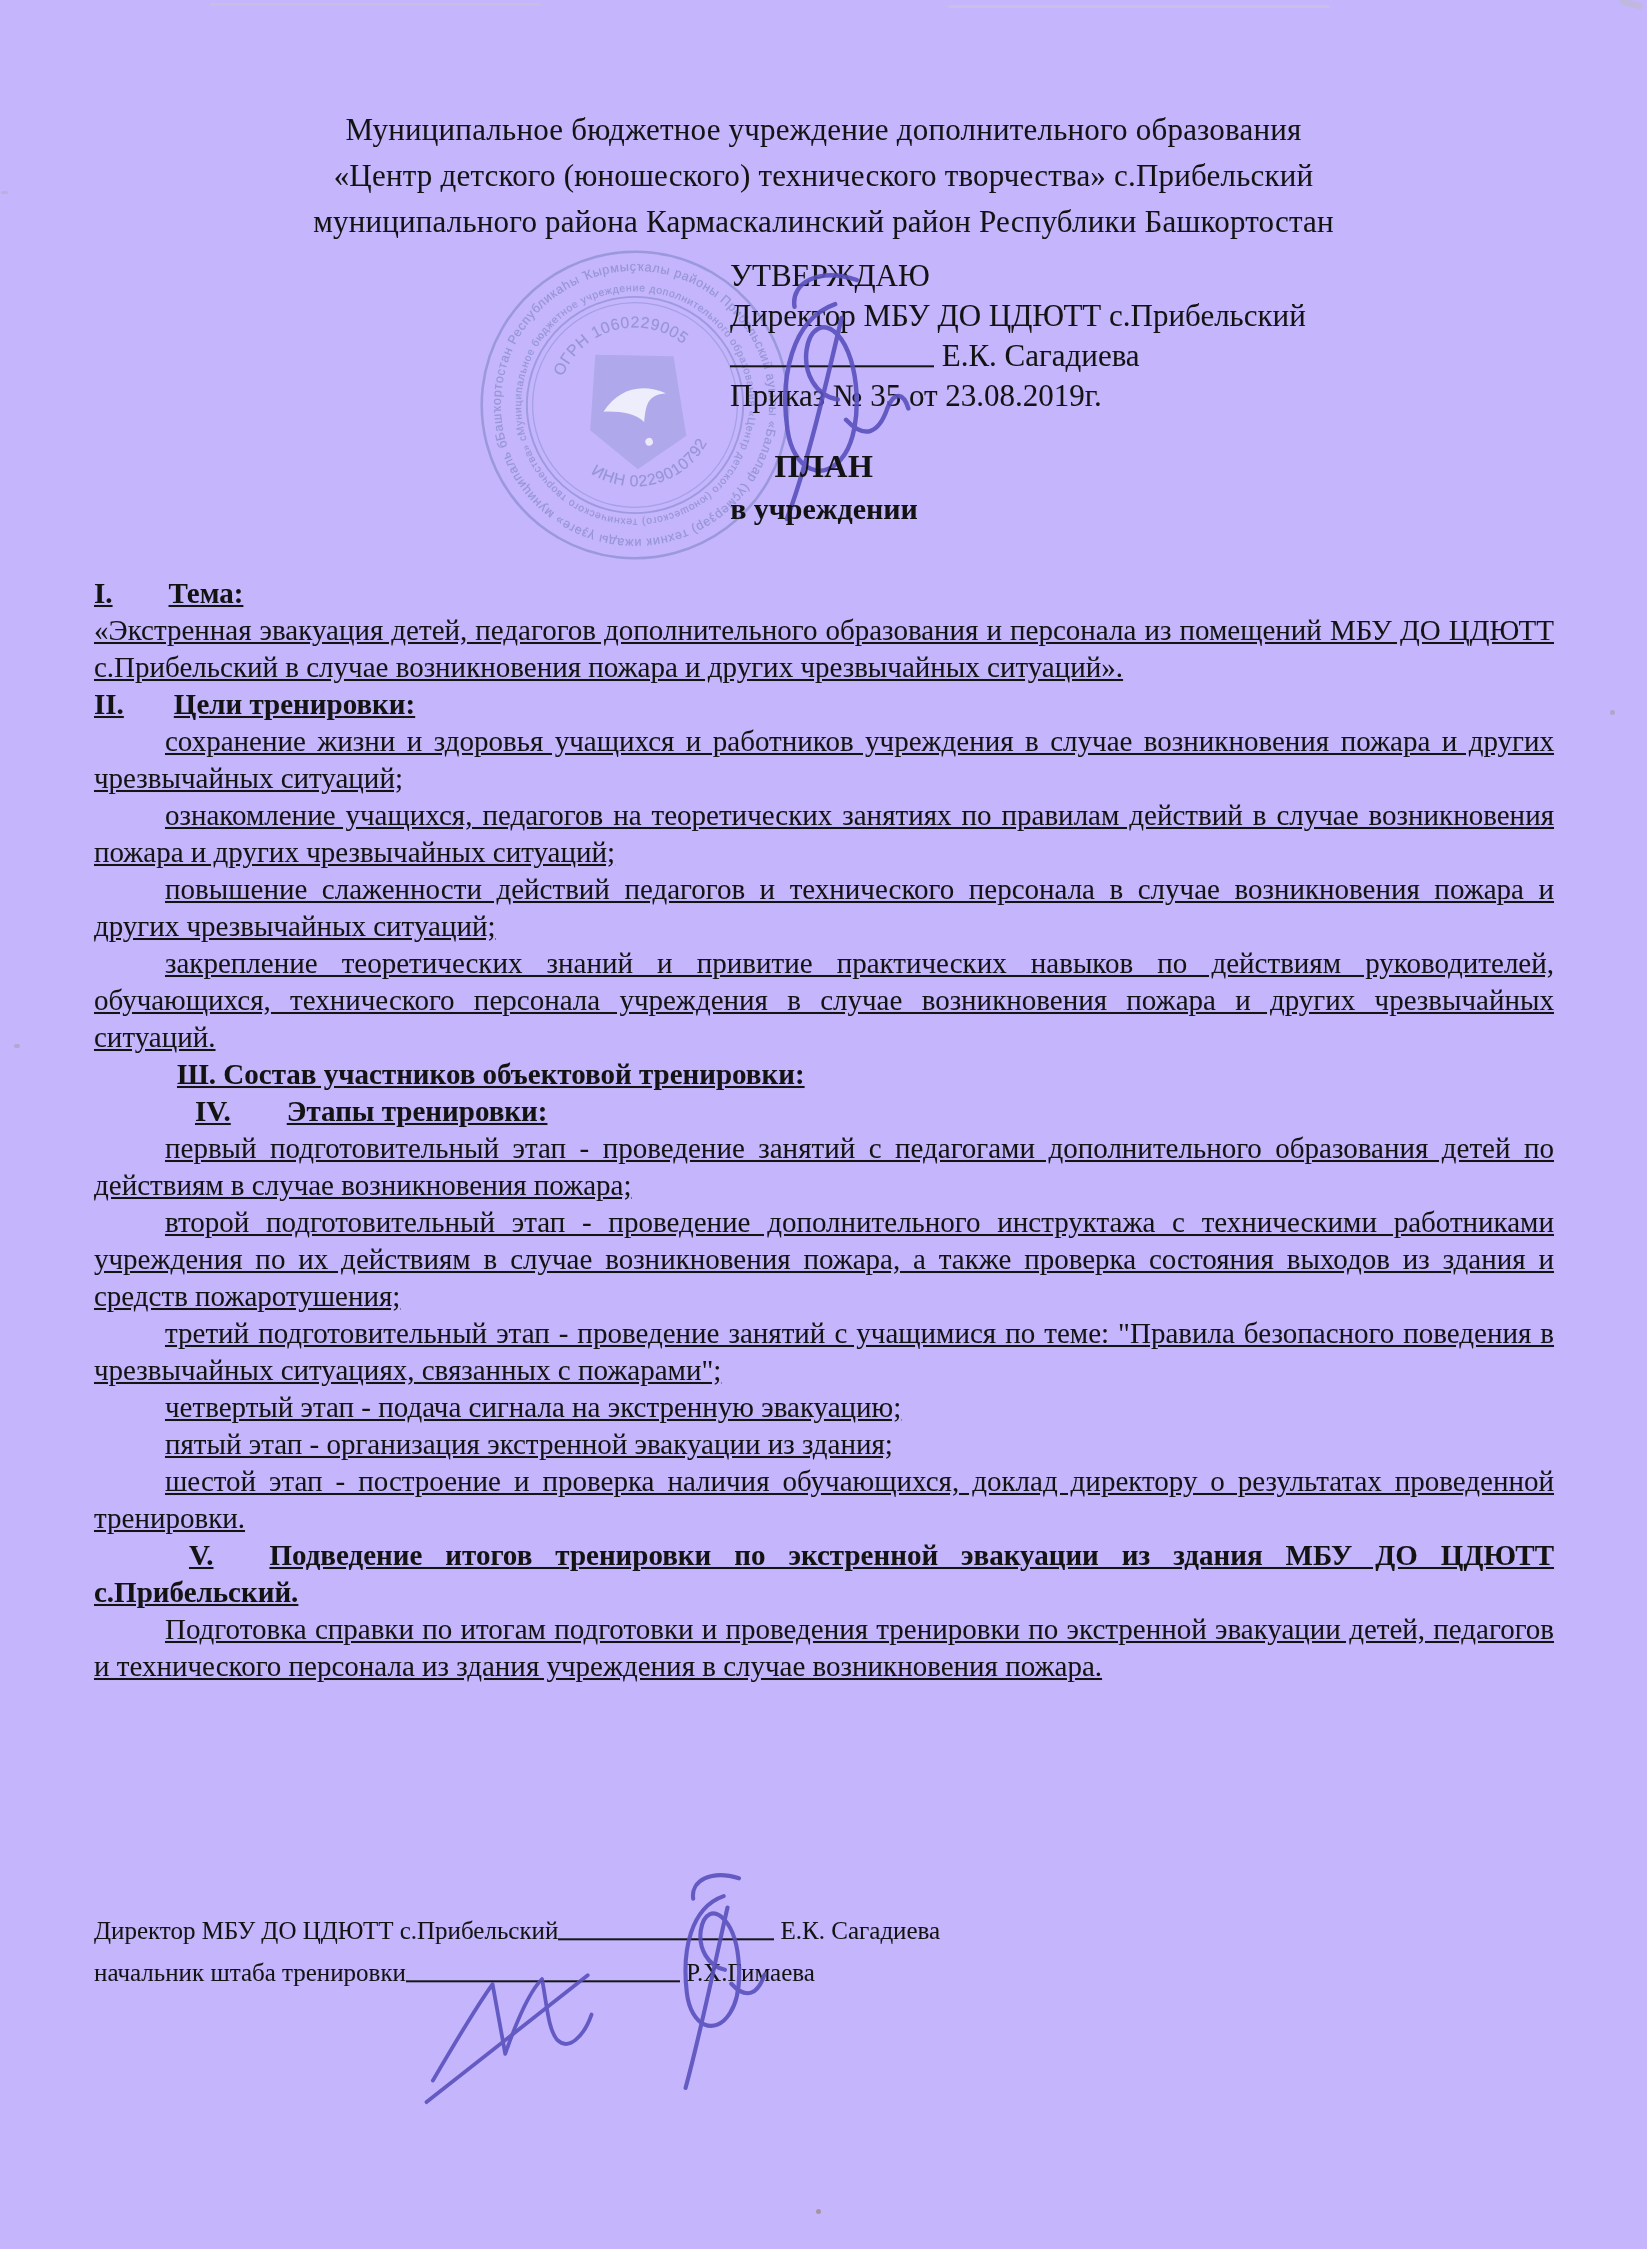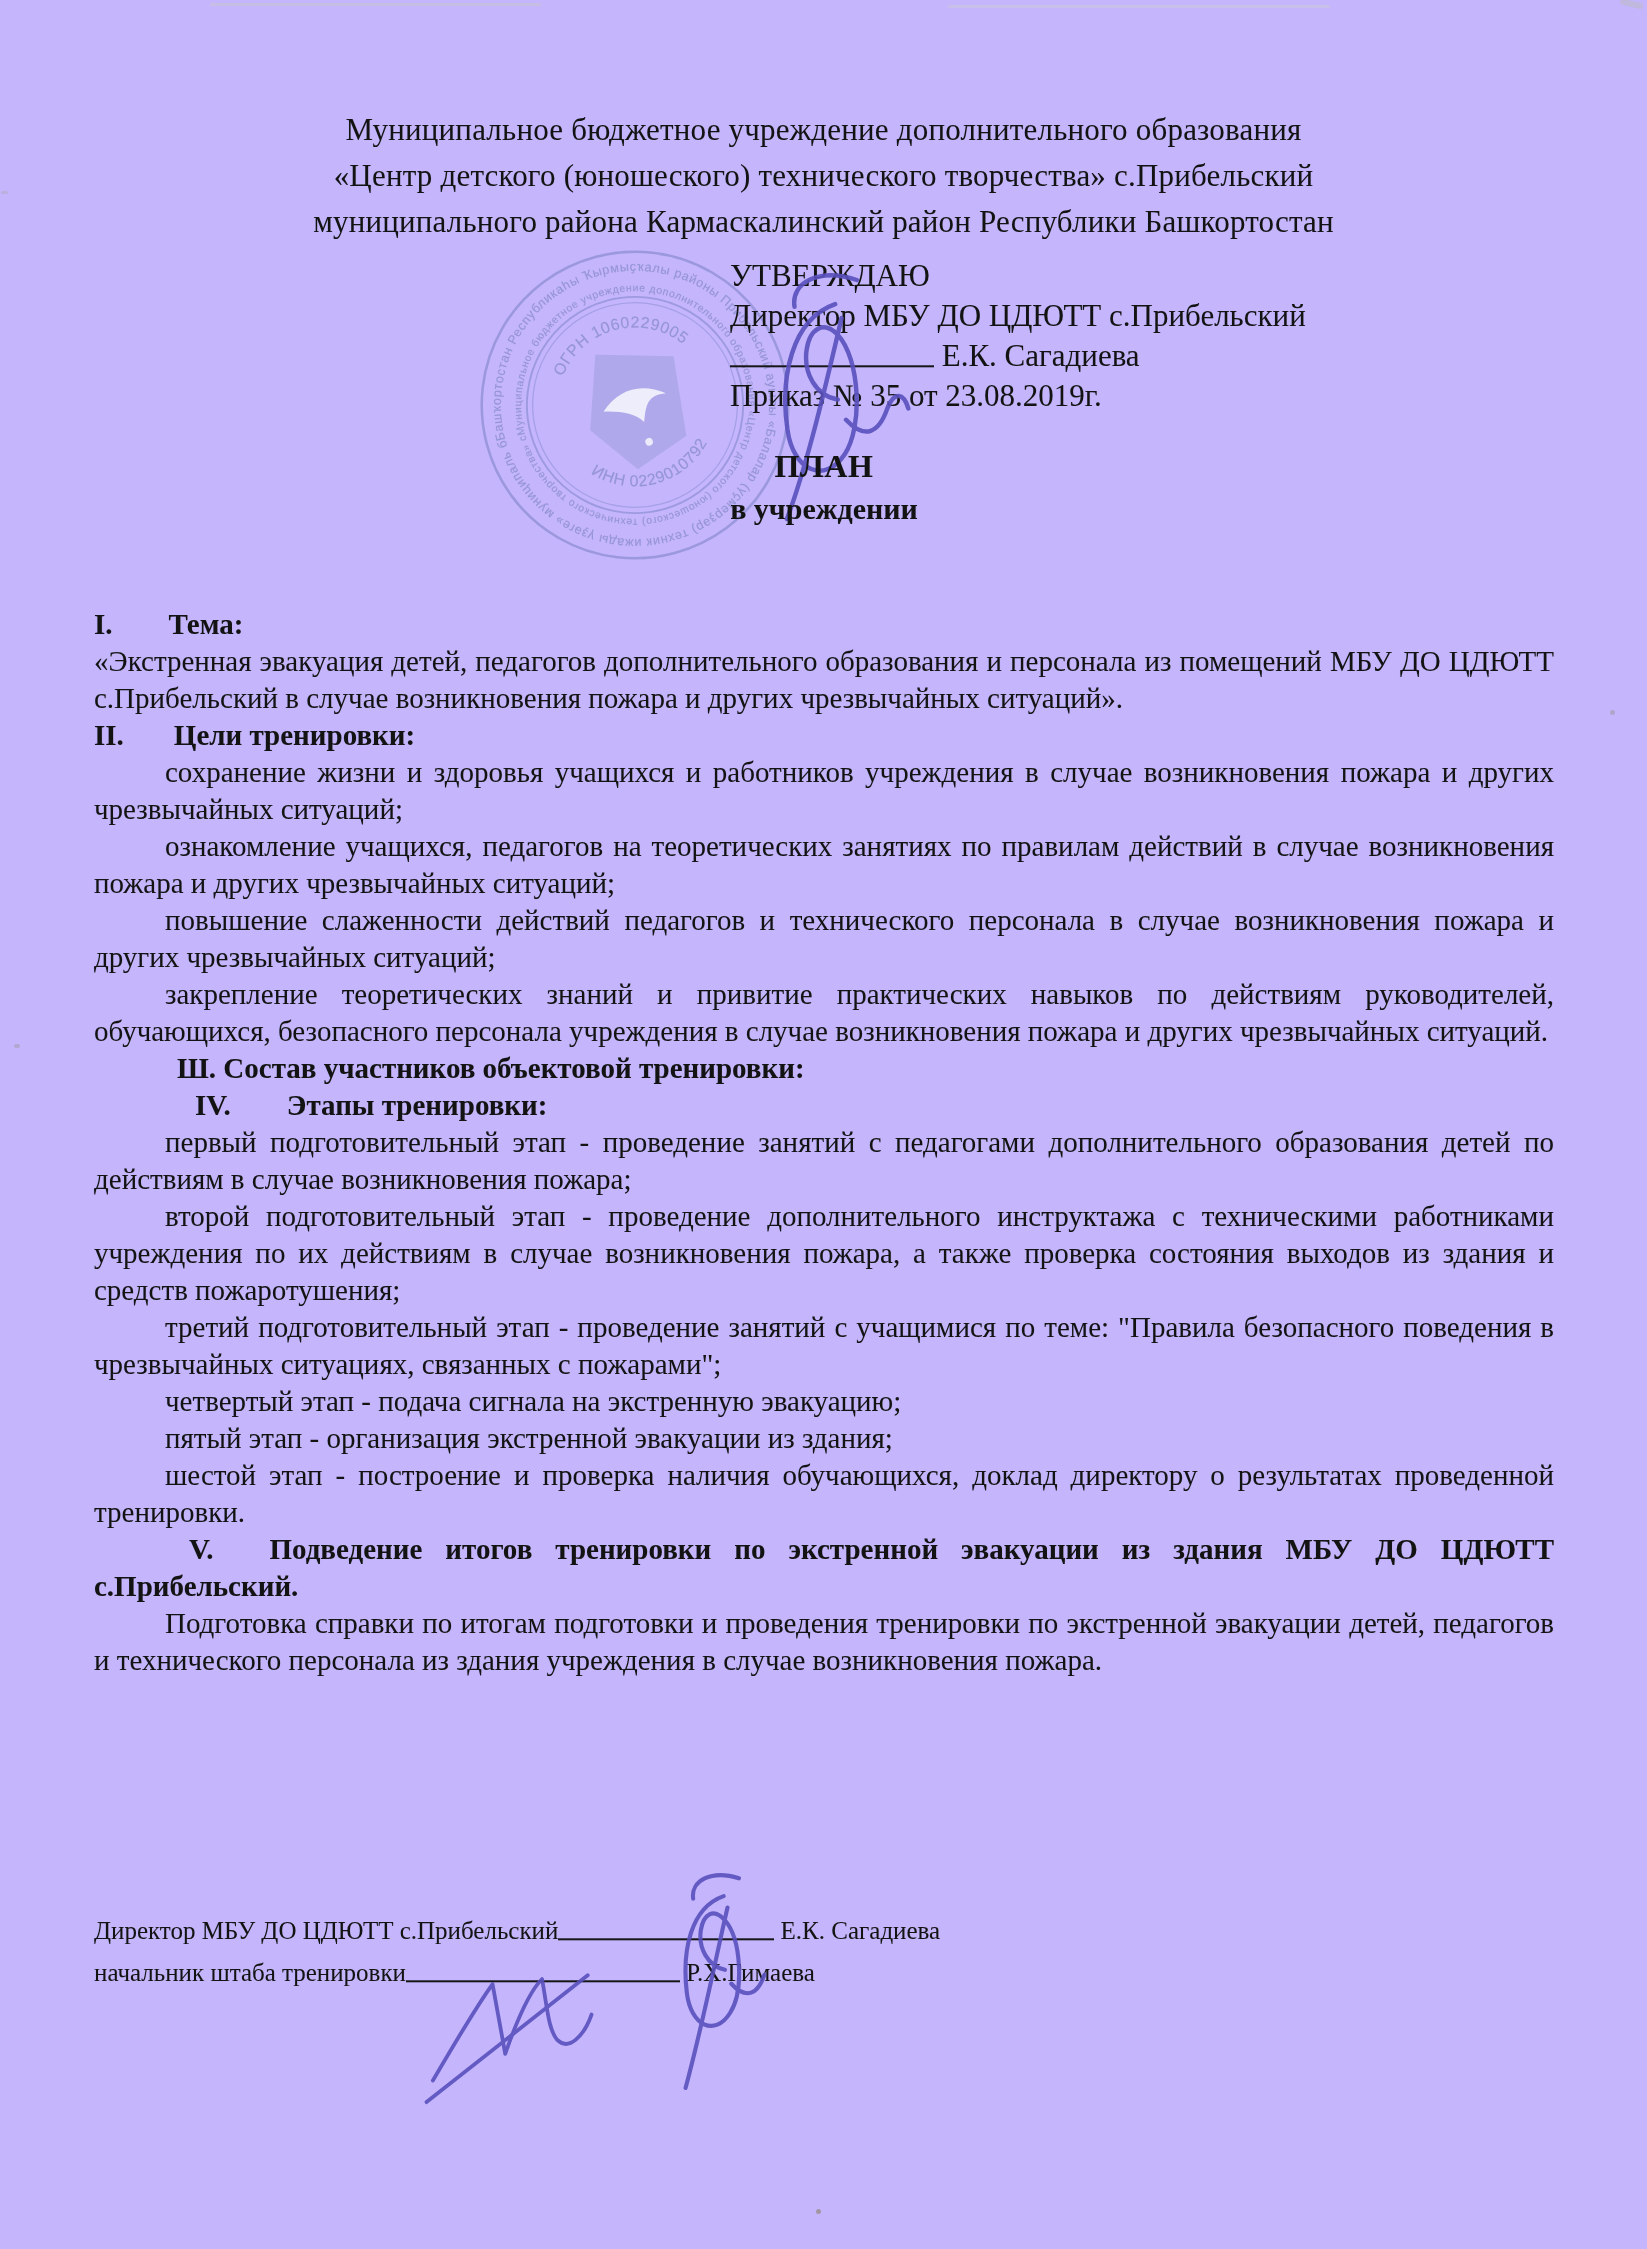--- a/index.html
+++ b/index.html
@@ -13,22 +13,22 @@
     font-size:31px;line-height:46px;letter-spacing:0.2px;}
   
   .approve{position:absolute;top:256px;left:730px;font-size:31px;line-height:40px;white-space:nowrap;}
   .sig-line{display:inline-block;border-bottom:2.5px solid #161616;transform:translateY(1.3px);}
   .w320{width:204px;} .w340{width:216px;} .w430{width:274px;}
   
   .title{position:absolute;top:445px;left:94px;width:1460px;text-align:center;font-weight:bold;}
   .t1{font-size:32px;line-height:42px;letter-spacing:0.6px;}
   .t2{font-size:30px;line-height:43px;white-space:pre-wrap;}
   
-  .body{position:absolute;top:606px;left:94px;width:1460px;font-size:29px;
-    line-height:37px;text-align:justify;hyphens:none;}
+  .body{position:absolute;top:575px;left:94px;width:1460px;font-size:29px;
+    line-height:37px;text-align:justify;hyphens:none;text-decoration:underline;}
   .body p{margin:0;padding:0;}
   .bold{font-weight:bold;}
   .ind{text-indent:71px;}
   .s3head{text-indent:83px;}
   .s4head{text-indent:101px;}
   .s5head{text-indent:95px;}
   .tab{display:inline-block;} .t75{width:50px;} .t85{width:56px;}
   
   .sig-block{position:absolute;top:1910px;left:94px;font-size:25px;line-height:42px;white-space:nowrap;}
   
@@ -109,21 +109,21 @@
   </div>
 
   <div class="body">
     <p class="bold"><span>I.</span><span class="tab t85"></span><span>Тема:</span></p>
     <p>«Экстренная эвакуация детей, педагогов дополнительного образования и персонала из помещений МБУ ДО ЦДЮТТ с.Прибельский в случае возникновения пожара и других чрезвычайных ситуаций».</p>
 
     <p class="bold"><span>II.</span><span class="tab t75"></span><span>Цели тренировки:</span></p>
     <p class="ind">сохранение жизни и здоровья  учащихся и работников учреждения в случае возникновения пожара и других чрезвычайных ситуаций;</p>
     <p class="ind">ознакомление учащихся, педагогов на теоретических занятиях по правилам действий в случае возникновения пожара и других чрезвычайных ситуаций;</p>
     <p class="ind">повышение слаженности действий педагогов и технического персонала в случае возникновения пожара и других чрезвычайных ситуаций;</p>
-    <p class="ind">закрепление теоретических знаний и привитие практических навыков по действиям руководителей, обучающихся,  безопасного персонала учреждения в случае возникновения пожара и других чрезвычайных ситуаций.</p>
+    <p class="ind">закрепление теоретических знаний и привитие практических навыков по действиям руководителей, обучающихся,  технического персонала учреждения в случае возникновения пожара и других чрезвычайных ситуаций.</p>
 
     <p class="bold s3head">Ш. Состав участников объектовой тренировки:</p>
 
     <p class="bold s4head"><span>IV.</span><span class="tab t85"></span><span>Этапы тренировки:</span></p>
     <p class="ind">первый подготовительный этап - проведение занятий с педагогами дополнительного образования детей по действиям в случае возникновения пожара;</p>
     <p class="ind">второй подготовительный этап - проведение дополнительного инструктажа с техническими работниками учреждения по их действиям в случае возникновения пожара, а также проверка состояния выходов из здания и средств пожаротушения;</p>
     <p class="ind">третий подготовительный этап - проведение занятий с учащимися по теме: "Правила безопасного поведения в чрезвычайных ситуациях, связанных с пожарами";</p>
     <p class="ind">четвертый этап - подача сигнала на экстренную эвакуацию;</p>
     <p class="ind">пятый этап - организация  экстренной  эвакуации из здания;</p>
     <p class="ind">шестой этап - построение и проверка наличия обучающихся, доклад директору о результатах проведенной тренировки.</p>

